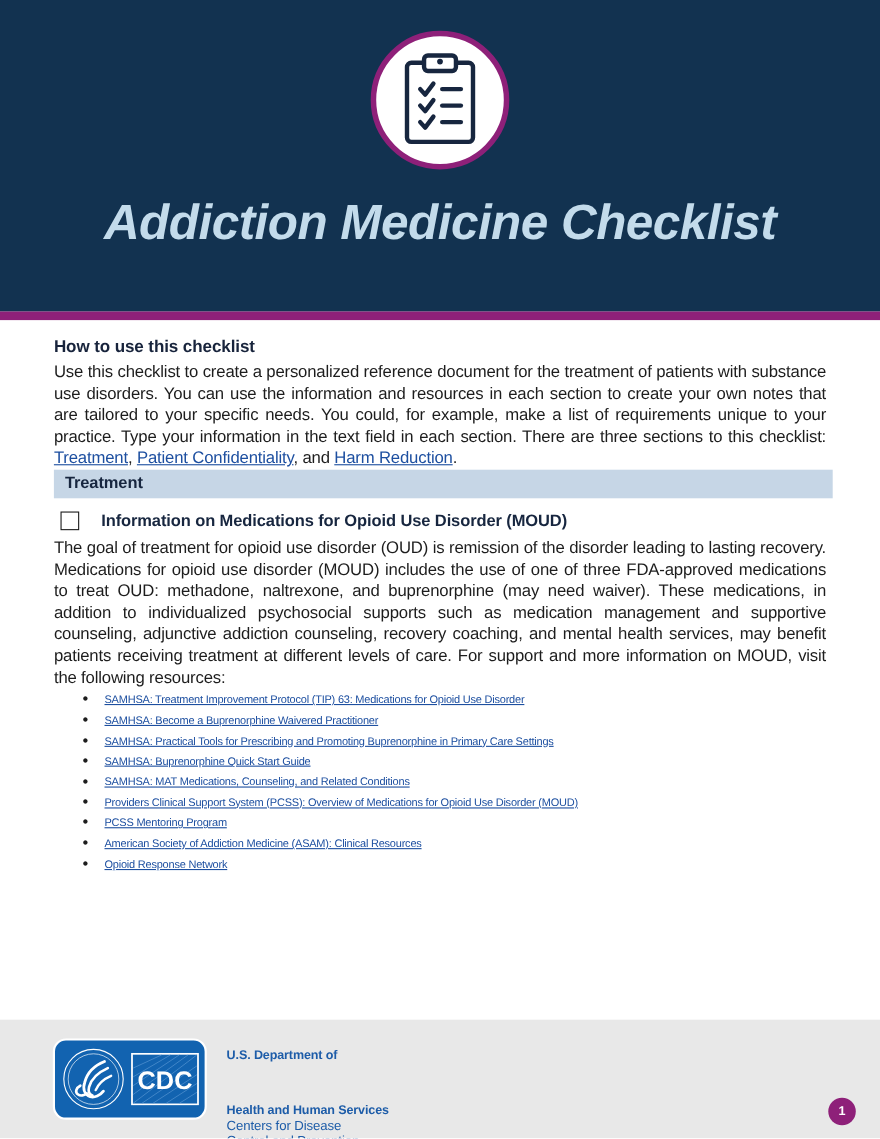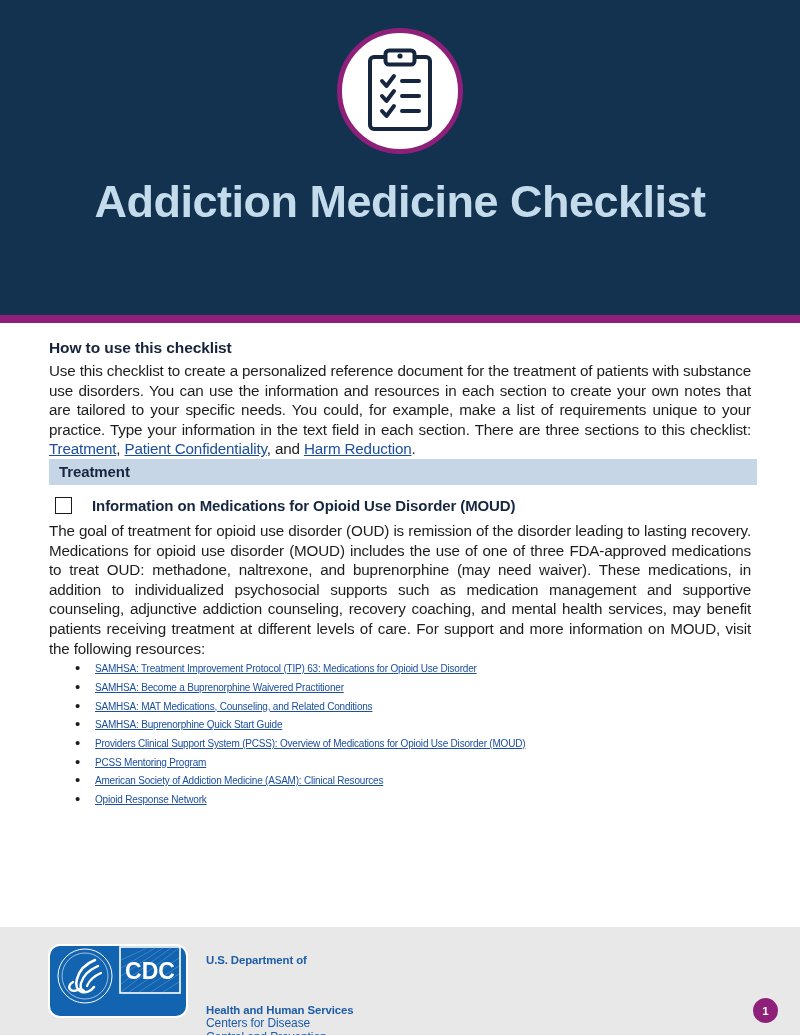--- a/index.html
+++ b/index.html
@@ -16,26 +16,27 @@
     width: 800px;
     height: 1035px;
     background: #ffffff;
     overflow: hidden;
   }
 
   
   .header {
     position: relative;
     width: 800px;
-    height: 315px;
+    height: 283px;
     background: #123250;
     display: flex;
     flex-direction: column;
     align-items: center;
     padding-top: 28px;
+    font-style: italic;
   }
   .header-rule {
     width: 800px;
     height: 8px;
     background: #8e2079;
   }
 
   .badge-circle {
     width: 126px;
     height: 126px;
@@ -176,20 +177,21 @@
     align-items: center;
     padding-left: 48px;
   }
   .hhs-logo {
     width: 140px;
     height: 74px;
     border-radius: 12px;
     background: #1263b0;
     border: 2px solid #ffffff;
     display: flex;
+    align-items: center;
     justify-content: center;
     gap: 4px;
     flex: 0 0 auto;
   }
   .hhs-logo svg { display: block; }
 
   .footer-text {
     margin-left: 18px;
     color: #1d5ca8;
     line-height: 13.5px;
@@ -259,22 +261,23 @@
     <div class="check-row">
       <span class="checkbox"></span>
       <span class="check-label">Information on Medications for Opioid Use Disorder (MOUD)</span>
     </div>
 
     <p class="body-para">The goal of treatment for opioid use disorder (OUD) is remission of the disorder leading to lasting recovery. Medications for opioid use disorder (MOUD) includes the use of one of three FDA-approved medications to treat OUD: methadone, naltrexone, and buprenorphine (may need waiver). These medications, in addition to individualized psychosocial supports such as medication management and supportive counseling, adjunctive addiction counseling, recovery coaching, and mental health services, may benefit patients receiving treatment at different levels of care. For support and more information on MOUD, visit the following resources:</p>
 
     <ul class="link-list">
       <li><a href="#">SAMHSA: Treatment Improvement Protocol (TIP) 63: Medications for Opioid Use Disorder</a></li>
       <li><a href="#">SAMHSA: Become a Buprenorphine Waivered Practitioner</a></li>
+      <li><a href="#">SAMHSA: Practical Tools for Prescribing and Promoting Buprenorphine in Primary Care Settings</a></li>
+      <li><a href="#">SAMHSA: Buprenorphine Quick Start Guide</a></li>
       <li><a href="#">SAMHSA: MAT Medications, Counseling, and Related Conditions</a></li>
-      <li><a href="#">SAMHSA: Buprenorphine Quick Start Guide</a></li>
       <li><a href="#">Providers Clinical Support System (PCSS): Overview of Medications for Opioid Use Disorder (MOUD)</a></li>
       <li><a href="#">PCSS Mentoring Program</a></li>
       <li><a href="#">American Society of Addiction Medicine (ASAM): Clinical Resources</a></li>
       <li><a href="#">Opioid Response Network</a></li>
     </ul>
   </div>
 
   <div class="footer">
 
     <div class="hhs-logo">

